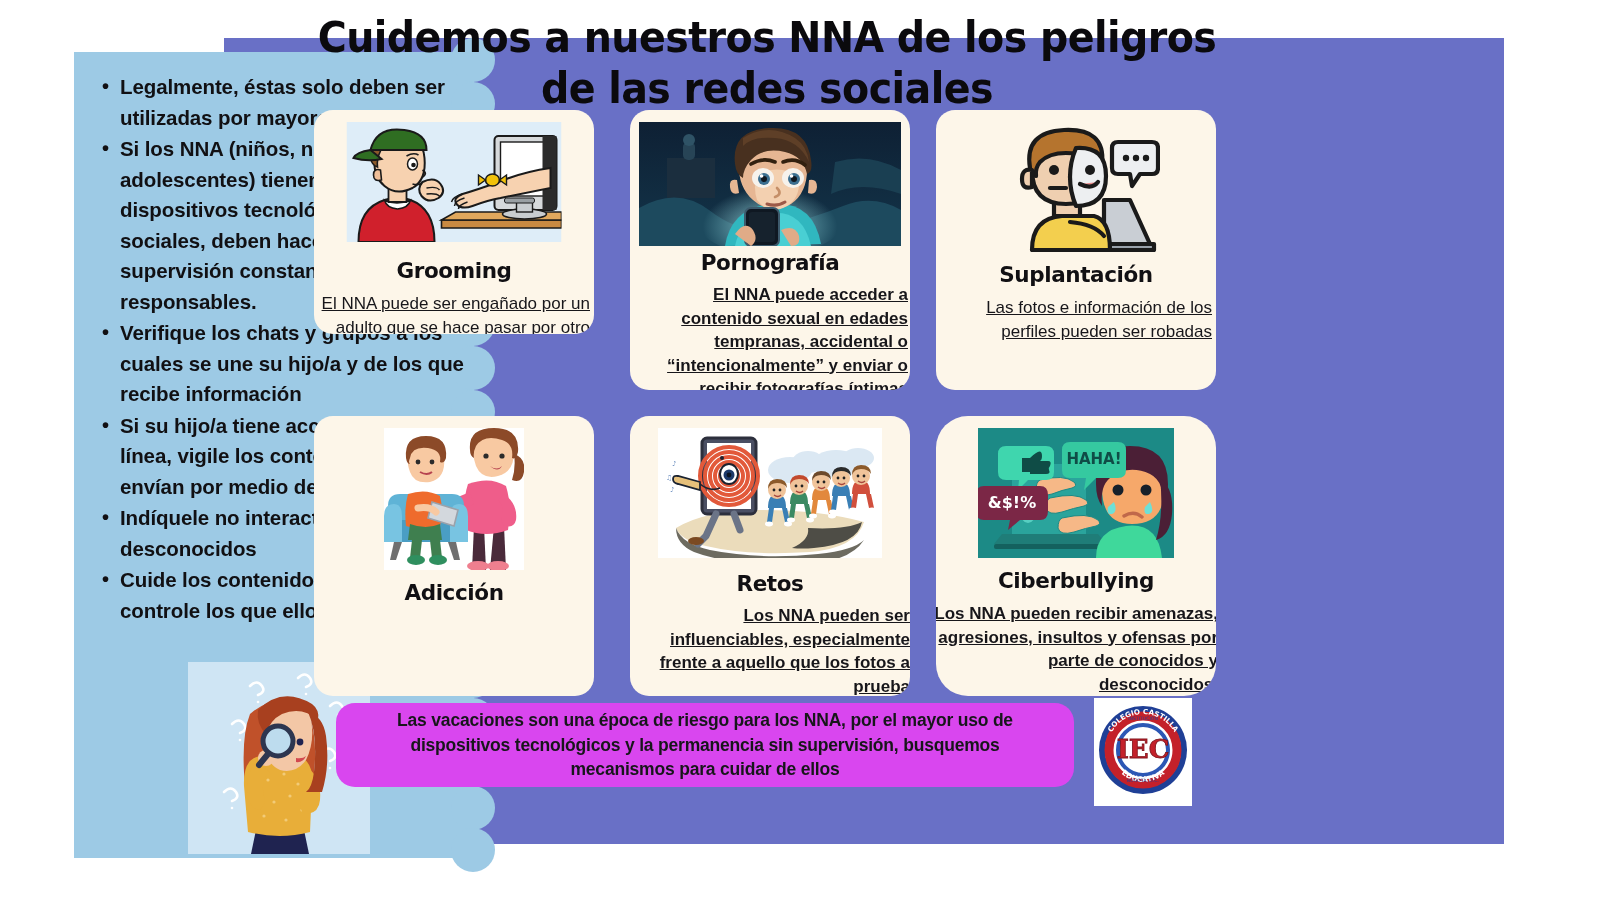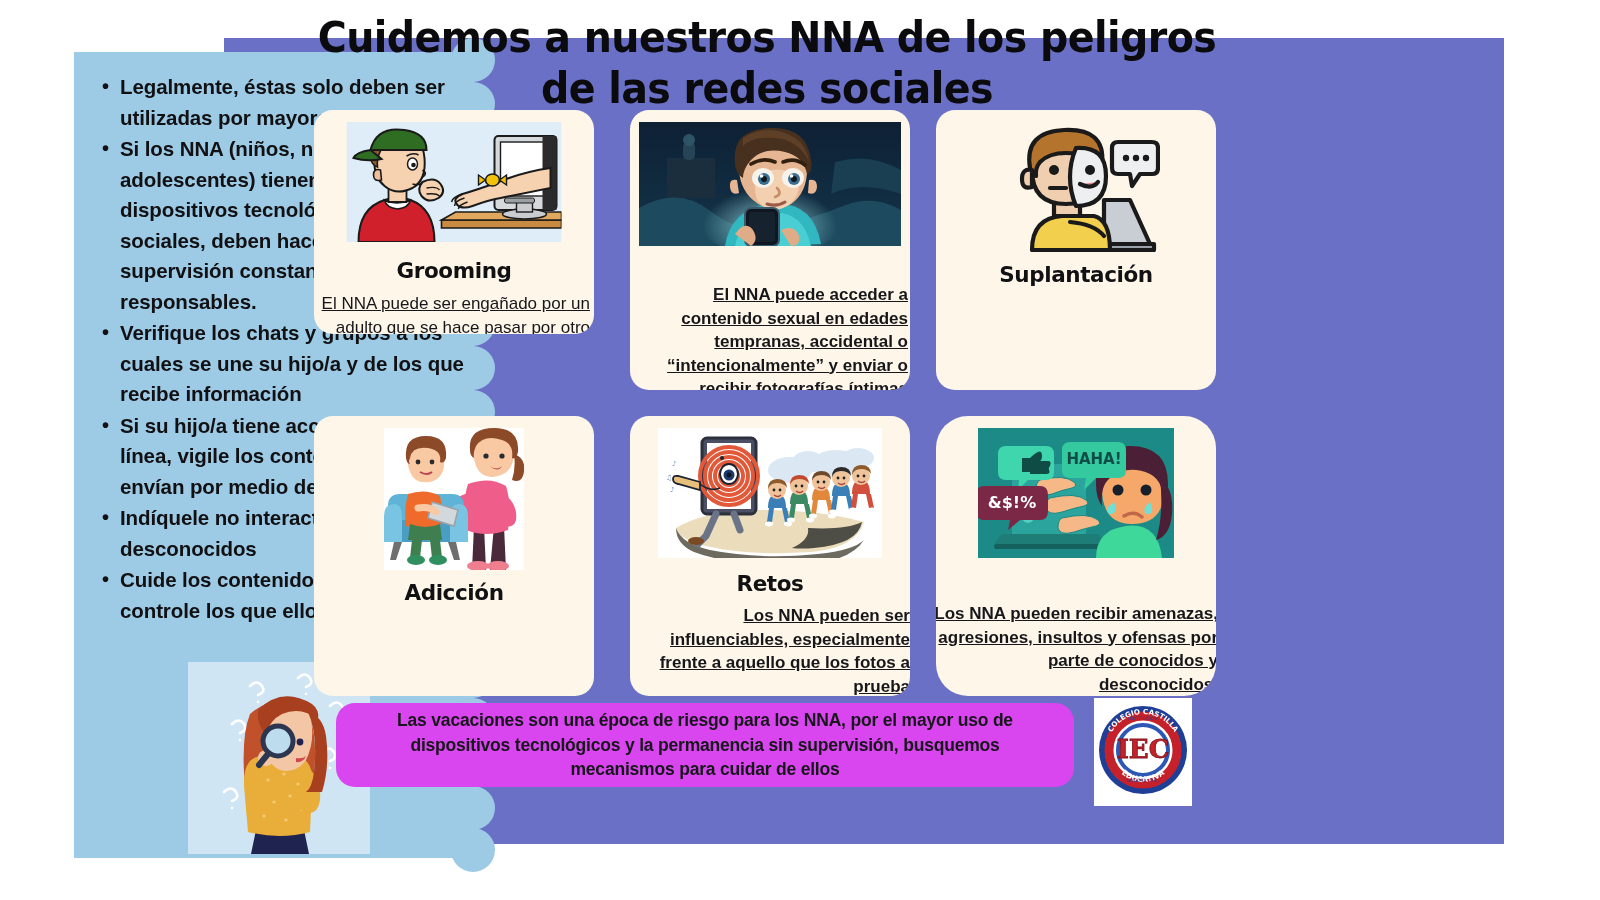--- a/index.html
+++ b/index.html
@@ -405,20 +405,21 @@
           <path d="M138 66 q6 6 -2 9" fill="none" stroke="#c58f68" stroke-width="2.6" stroke-linecap="round"></path>
           <path d="M128 82 q10 3 18 -2" fill="none" stroke="#9c5a48" stroke-width="3" stroke-linecap="round"></path>
 
           <rect x="106" y="86" width="34" height="38" rx="6" fill="#0f1822" stroke="#3d5a6c" stroke-width="2"></rect>
           <rect x="110" y="90" width="26" height="30" rx="3" fill="#16222d"></rect>
 
           <path d="M96 112 q10 -14 18 -4 q6 10 -2 16 z" fill="#e0ab87"></path>
           <path d="M142 108 q14 -6 18 6 q2 10 -8 10 z" fill="#e0ab87"></path>
         </svg>
       </div>
+      <div class="card-title" style="top:140px">Pornografía</div>
       <div class="card-desc bold" style="top:173px;left:2px;right:2px">El NNA puede acceder a contenido sexual en edades tempranas, accidental o “intencionalmente” y enviar o recibir fotografías íntimas</div>
     </div>
 
     <div class="card c2">
       <div class="card-img" style="top:14px;width:168px;height:128px;">
         <svg width="168" height="128" viewBox="0 0 168 128">
           <g stroke="#1a1a1a" stroke-width="4.2" stroke-linejoin="round" stroke-linecap="round">
 
             <path d="M112 120 h46 l-20 -44 h-26 z" fill="#c9ced4"></path>
             <path d="M108 120 h54 v6 h-54 z" fill="#9aa2ab"></path>
@@ -446,20 +447,21 @@
             <path d="M126 18 h34 q6 0 6 6 v20 q0 6 -6 6 h-12 l-8 12 l-2 -12 h-12 q-6 0 -6 -6 v-20 q0 -6 6 -6 z" fill="#edeff1"></path>
           </g>
           <g fill="#1a1a1a">
             <circle cx="134" cy="34" r="3.2"></circle>
               <circle cx="144" cy="34" r="3.2"></circle>
               <circle cx="154" cy="34" r="3.2"></circle>
           </g>
         </svg>
       </div>
       <div class="card-title" style="top:152px">Suplantación</div>
+      <div class="card-desc" style="top:186px">Las fotos e información de los perfiles pueden ser robadas</div>
     </div>
 
     <div class="card c3">
       <div class="card-img" style="top:12px;width:140px;height:142px;background:#ffffff;">
         <svg width="140" height="142" viewBox="0 0 140 142">
           <rect x="0" y="0" width="140" height="142" fill="#ffffff"></rect>
 
           <path d="M88 142 l2 -44 h10 l2 44 z" fill="#4a2a3a"></path>
           <path d="M106 142 l4 -44 h10 l2 44 z" fill="#4a2a3a"></path>
           <ellipse cx="94" cy="138" rx="11" ry="5" fill="#ef7f8f"></ellipse>
@@ -652,20 +654,21 @@
             <path d="M28 18 h40 q8 0 8 8 v18 q0 8 -8 8 h-18 l-10 10 l1 -10 h-13 q-8 0 -8 -8 v-18 q0 -8 8 -8 z" fill="#3fd6ae"></path>
             <path d="M44 30 h8 v14 h-8 z" fill="#0f4c46"></path>
             <path d="M52 30 q12 -12 12 -2 q0 4 -2 5 h8 q4 0 2 5 q-2 2 -1 4 q2 4 -3 4 h-16 z" fill="#0f4c46"></path>
           </g>
           <g>
             <path d="M6 58 h56 q8 0 8 9 v16 q0 9 -8 9 h-20 l-12 10 l2 -10 h-26 q-8 0 -8 -9 v-16 q0 -9 8 -9 z" fill="#7b2746"></path>
             <text x="34" y="80" text-anchor="middle" font-family="DejaVu Sans, sans-serif" font-size="16" font-weight="700" fill="#ffffff">&amp;$!%</text>
           </g>
         </svg>
       </div>
+      <div class="card-title" style="top:152px">Ciberbullying</div>
       <div class="card-desc bold" style="top:186px;left:-2px;right:-2px">Los NNA pueden recibir amenazas, agresiones, insultos y ofensas por parte de conocidos y desconocidos.</div>
     </div>
   </div>
 
   <div class="footer-banner">
     <div class="footer-text">Las vacaciones son una época de riesgo para los NNA, por el mayor uso de dispositivos tecnológicos y la permanencia sin supervisión, busquemos mecanismos para cuidar de ellos</div>
   </div>
 
   <div class="logo">
     <svg width="98" height="108" viewBox="0 0 98 108">

